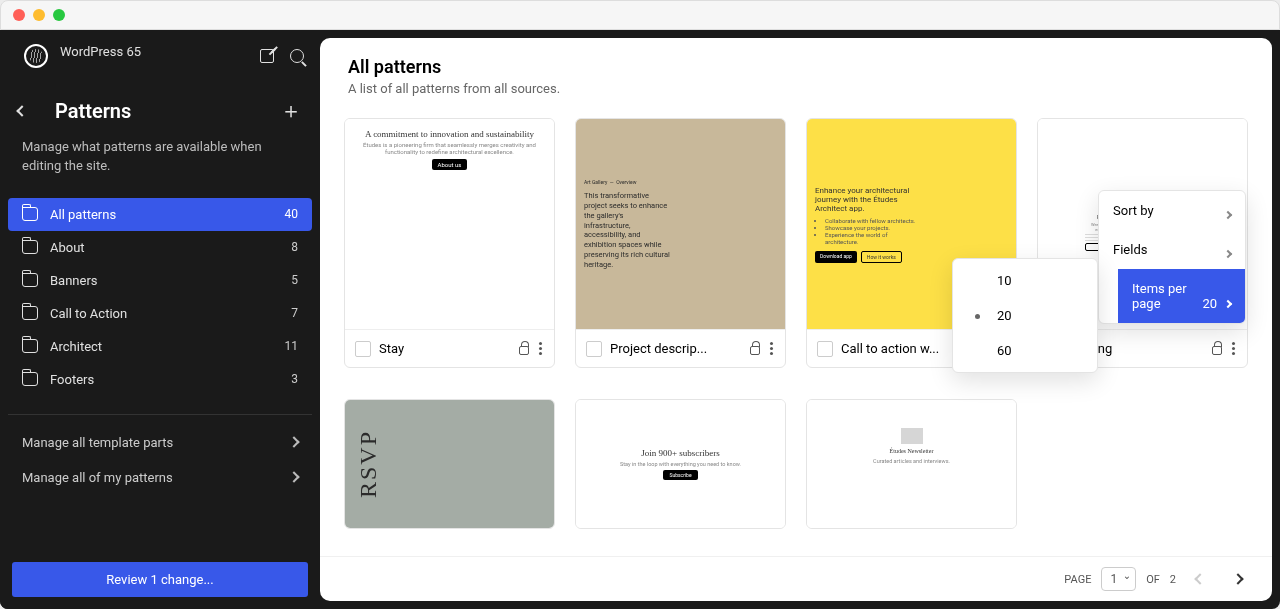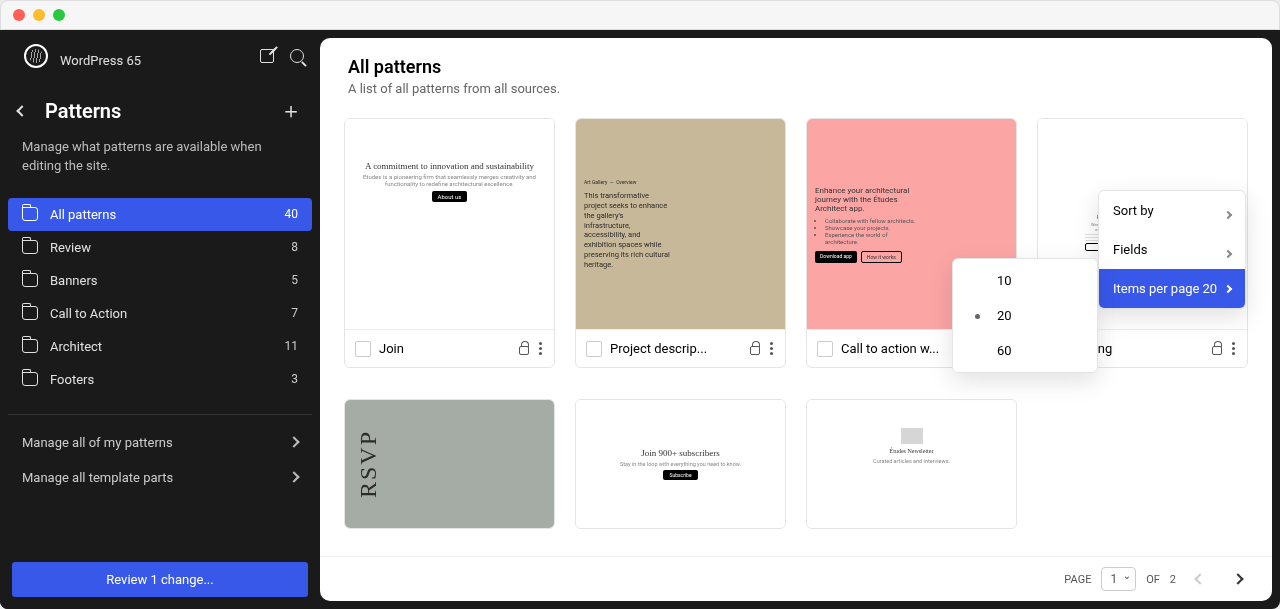--- a/index.html
+++ b/index.html
@@ -8,26 +8,26 @@
 .titlebar { height: 30px; background: #f6f6f6; border-radius: 8px 8px 0 0; display: flex; align-items: center; padding: 0 12px; border: 1px solid #ddd; }
 .traffic { width: 12px; height: 12px; border-radius: 50%; margin-right: 8px; }
 .t-red { background: #ff5f57; }
 .t-yellow { background: #febc2e; }
 .t-green { background: #28c840; }
 
 .app { display: flex; height: 579px; background: #1a1a1a; border-radius: 0 0 8px 8px; overflow: hidden; }
 
 .sidebar { width: 320px; background: #1a1a1a; color: #e0e0e0; display: flex; flex-direction: column; font-size: 13px; }
 .sb-top { display: flex; align-items: center; padding: 14px 16px; justify-content: space-between; }
-.sb-top-left { display: flex; align-items: flex-end; gap: 12px; padding-left: 8px; }
+.sb-top-left { display: flex; align-items: flex-start; gap: 12px; padding-left: 8px; }
 .wp-logo { width: 24px; height: 24px; border: 2px solid #fff; border-radius: 50%; position: relative; }
 .wp-logo::before { content: ''; position: absolute; inset: 3px; border-radius: 50%; background: repeating-linear-gradient(100deg, #fff 0 1px, transparent 1px 3px); opacity: .6; }
 .sb-top-right { display: flex; gap: 16px; align-items: center; }
 .sb-head { display: flex; align-items: center; padding: 14px 18px 8px 18px; justify-content: space-between;}
-.sb-head-left { display: flex; align-items: center; gap: 19px; }
+.sb-head-left { display: flex; align-items: center; gap: 29px; }
 .sb-title { font-size: 20px; font-weight: 600; color: #fff; }
 .sb-desc { padding: 4px 22px 14px 22px; color: #bdbdbd; line-height: 1.45; }
 
 .cat-list { padding: 8px; }
 .cat-item { display: flex; align-items: center; padding: 9px 14px; border-radius: 4px; cursor: pointer; justify-content: space-between;}
 .cat-item .cat-left { display: flex; align-items: center; gap: 12px; }
 .cat-item.active { background: #3858e9; color: #fff; }
 .cat-count { font-size: 12px; color: #ccc; }
 .cat-item.active .cat-count { color: #ffffff; }
 .folder { width: 16px; height: 14px; border: 1.5px solid currentColor; border-radius: 1px 3px 3px 3px; position: relative; }
@@ -56,21 +56,21 @@
 .thumb { flex: 1; background: #f3f3f3; display: flex; align-items: center; justify-content: center; position: relative; overflow: hidden; font-size: 8px; color:#333;}
 .card-foot { display: flex; align-items: center; padding: 10px 10px; gap: 8px; border-top: 1px solid #eee; }
 .chk { width: 16px; height: 16px; border: 1px solid #ccc; border-radius: 2px; cursor: pointer; }
 .card-title { font-size: 13px; flex: 1; white-space: nowrap; overflow: hidden; text-overflow: ellipsis; }
 
 .dots { display: flex; flex-direction: column; gap: 2px; cursor: pointer; padding: 2px; }
 .dots i { width: 3px; height: 3px; border-radius: 50%; background: #555; }
 
 .popover { position: absolute; right: 26px; top: 152px; background: #fff; border: 1px solid #e4e4e4; border-radius: 6px; width: 148px; box-shadow: 0 8px 24px rgba(0,0,0,.12); font-size: 13px; z-index: 10; overflow: hidden;}
 .pop-item { padding: 12px 14px; display: flex; justify-content: space-between; align-items: flex-end; cursor: pointer; }
-.pop-item.active { background: #3858e9; color: #fff; }
+.pop-item.active { background: #3858e9; color: #fff; margin-left: 19px; }
 
 .submenu { position: absolute; right: 174px; top: 220px; background: #fff; border: 1px solid #e4e4e4; border-radius: 6px; width: 146px; box-shadow: 0 8px 24px rgba(0,0,0,.12); font-size: 13px; z-index: 11; padding: 4px 0;}
 .sub-item { padding: 10px 20px 10px 44px; cursor: pointer; position: relative; }
 .sub-item.sel::before { content:''; position:absolute; left: 22px; top: 16px; width: 5px; height: 5px; border-radius:50%; background:#666; }
 
 .pager { display: flex; align-items: center; justify-content: flex-end; padding: 8px 20px; gap: 10px; border-top: 1px solid #f0f0f0; font-size: 11px; color: #555; }
 .page-select { border: 1px solid #ccc; border-radius: 4px; padding: 4px 18px 4px 8px; font-size: 12px; position: relative;}
 .page-select::after { content:'⌄'; position:absolute; right:4px; top:2px; font-size:10px;}
 .nav-btn { width: 28px; height: 28px; display:flex; align-items:center; justify-content:center; cursor:pointer; border-radius:4px;}
 .nav-btn.dis { color: #ccc; cursor: default; }
@@ -86,28 +86,28 @@
 .ext-icon::after { content:''; position:absolute; width:8px; height:1.8px; background:currentColor; top:-2px; right:-2px; transform: rotate(-45deg); transform-origin: right; box-shadow: 3px 0 0 currentColor; }
 .lock-icon { width: 10px; height: 9px; border: 1.5px solid #555; border-radius: 2px; position: relative; margin-top:3px;}
 .lock-icon::before { content:''; position:absolute; width:6px; height:5px; border:1.5px solid #555; border-bottom:none; border-radius: 4px 4px 0 0; top:-6px; left:0.5px;}
 .sliders-icon { width: 16px; height: 12px; position: relative; color:#3858e9;}
 .sliders-icon::before, .sliders-icon::after { content:''; position:absolute; width:16px; height:1.8px; background: currentColor; left:0;}
 .sliders-icon::before { top:2px; }
 .sliders-icon::after { bottom:2px; }
 
 
 .th-hero { background:#fff; flex-direction:column; padding:10px; }
-.th-hero .t-head { font-family: Georgia, serif; text-align:left; font-size:9px; margin-bottom:2px;margin-top:32px;}
+.th-hero .t-head { font-family: Georgia, serif; text-align:left; font-size:9px; margin-bottom:2px;}
 .th-hero .t-sub { font-size:6px; text-align:center; color:#888; margin-bottom:4px;}
 .th-hero .t-btn { background:#000; color:#fff; padding:2px 6px; font-size:6px; margin: 0 auto 4px; border-radius:2px; width:max-content;}
 .th-hero .t-img { flex:1; background: linear-gradient(180deg,#aac5e0 0%, #aac5e0 45%, #7e858c 45%, #9aa0a6 100%); border: 3px solid #fff;}
 .th-project { display:flex; background:#c8b89a;}
 .th-project .t-text { flex:1; padding:12px 8px; font-family:Georgia,serif; font-size:7.5px; color:#2b2b2b; line-height:1.3;}
 .th-project .t-img { flex:1; margin: 18px 10px 0 8px; background: repeating-linear-gradient(90deg,#303030 0 3px, #4c4c4c 3px 6px);}
-.th-cta { display:flex; background:#fca5a5; padding: 12px 8px; gap:8px;}
+.th-cta { display:flex; background:#fde047; padding: 12px 8px; gap:8px;}
 .th-cta .t-text { flex:1; font-size:8px; font-family:Georgia,serif;}
 .th-cta .t-text ul { font-size:6px; margin:4px 0 0 10px; color:#555;}
 .th-cta .t-img { width: 80px; background: repeating-linear-gradient(45deg,#d8d8d8 0 4px,#fff 4px 8px); border-radius:2px;}
 .th-cta .t-btns { margin-top: 6px; display:flex; gap:4px;}
 .th-cta .t-btns span { font-size:5px; padding:2px 5px; border-radius:2px;}
 .th-cta .t-btns .b1 { background:#000; color:#fff;}
 .th-cta .t-btns .b2 { border:.5px solid #000;}
 .th-pricing { background:#fff; padding:24px 14px 8px; flex-direction:column;}
 .th-pricing .t-row { display:flex; gap:6px;}
 .th-pricing .t-col { flex:1; display:flex; flex-direction:column; gap:2px;}
@@ -166,21 +166,21 @@
         <div class="cat-item active">
           <div class="cat-left">
             <div class="folder"></div>
             <span>All patterns</span>
           </div>
           <span class="cat-count">40</span>
         </div>
         <div class="cat-item">
           <div class="cat-left">
             <div class="folder"></div>
-            <span>Review</span>
+            <span>About</span>
           </div>
           <span class="cat-count">8</span>
         </div>
         <div class="cat-item">
           <div class="cat-left">
             <div class="folder"></div>
             <span>Banners</span>
           </div>
           <span class="cat-count">5</span>
         </div>
@@ -202,25 +202,25 @@
           <div class="cat-left">
             <div class="folder"></div>
             <span>Footers</span>
           </div>
           <span class="cat-count">3</span>
         </div>
       </div>
 
     <div class="divider"></div>
     <div class="mg-link">
+      <span>Manage all template parts</span>
+      <span class="chev r" style="color:#bbb"></span>
+    </div>
+    <div class="mg-link">
       <span>Manage all of my patterns</span>
-      <span class="chev r" style="color:#bbb"></span>
-    </div>
-    <div class="mg-link">
-      <span>Manage all template parts</span>
       <span class="chev r" style="color:#bbb"></span>
     </div>
 
     <div class="sb-footer">
       <button class="review-btn">Review 1 change...</button>
     </div>
   </aside>
 
   <main class="main">
     <div class="main-head">
@@ -232,21 +232,21 @@
     <div class="grid">
       <div class="card">
         <div class="thumb th-hero">
           <div class="t-head">A commitment to innovation and sustainability</div>
           <div class="t-sub">Études is a pioneering firm that seamlessly merges creativity and functionality to redefine architectural excellence.</div>
           <div class="t-btn">About us</div>
           <div class="t-img"></div>
         </div>
         <div class="card-foot">
           <div class="chk"></div>
-          <div class="card-title">Join</div>
+          <div class="card-title">Stay</div>
           <div class="lock-icon"></div>
           <div class="dots">
               <i></i>
               <i></i>
               <i></i>
             </div>
         </div>
       </div>
 
       <div class="card">

